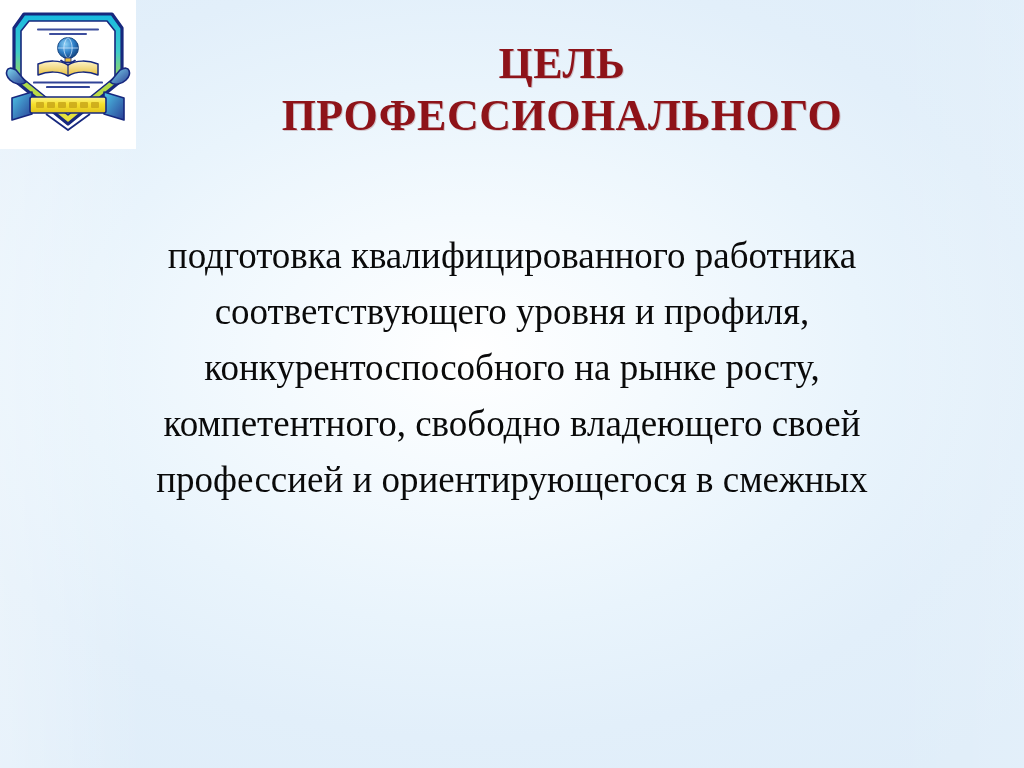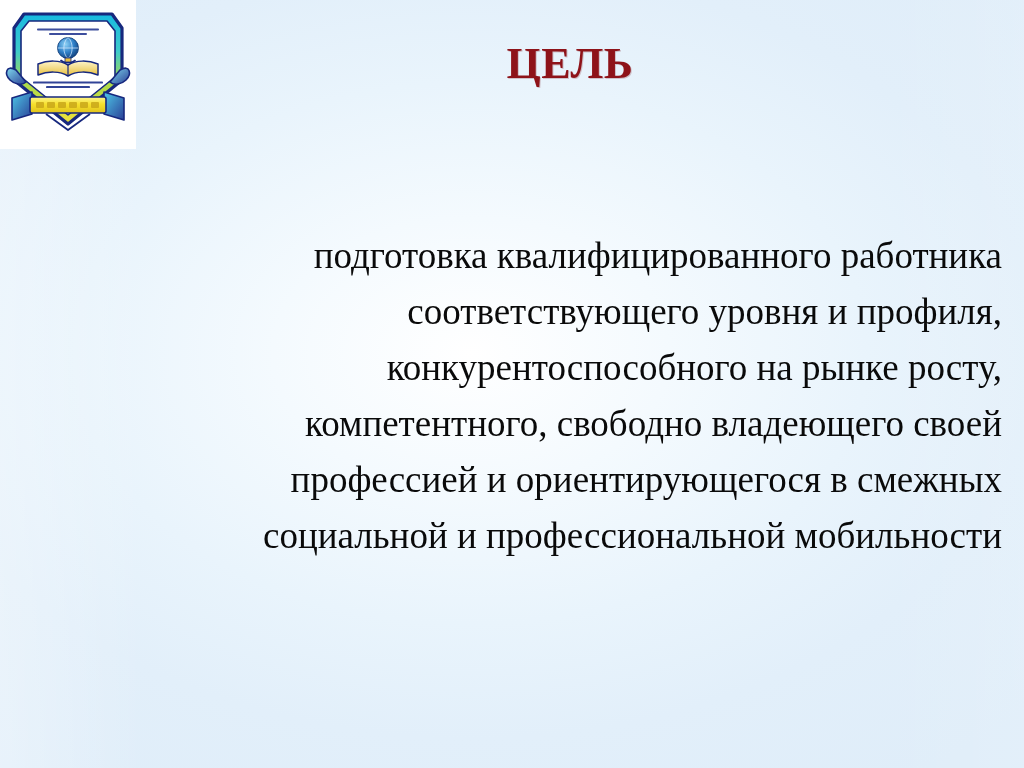--- a/index.html
+++ b/index.html
@@ -57,21 +57,21 @@
     left: 2px;
     top: 2px;
     width: 132px;
     height: 145px;
     display: block;
   }
 
   
   #title-block {
     position: absolute;
-    left: 140px;
+    left: 132px;
     top: 38px;
     width: 860px;
     text-align: center;
     z-index: 3;
   }
   .title-line {
     color: #8e1319;
     font-family: "Liberation Serif", "DejaVu Serif", serif;
     font-weight: bold;
     font-size: 44px;
@@ -89,21 +89,20 @@
     width: 980px;
     text-align: center;
     z-index: 3;
   }
   .body-line {
     color: #0a0a0a;
     font-family: "Liberation Serif", "DejaVu Serif", serif;
     font-size: 37px;
     line-height: 56px;
     white-space: nowrap;
-    text-align: right;
   }
   .body-line b {
     font-weight: normal;
   }
 </style>
 </head>
 <body>
 
 <div id="slide">
 
@@ -184,36 +183,34 @@
           <rect x="78" y="100" width="8" height="6" rx="1"></rect>
           <rect x="89" y="100" width="8" height="6" rx="1"></rect>
         </g>
         <path d="M44 112 L66 128 L88 112" fill="none" stroke="#17287e" stroke-width="1.8" stroke-linejoin="round"></path>
       </g>
     </svg>
   </div>
 
   <div id="title-block">
     <div class="title-line">ЦЕЛЬ</div>
+    <div class="title-line">ПРОФЕССИОНАЛЬНОГО</div>
   </div>
 
   <div id="body-block">
     <div class="body-line">
       <b></b><span>подготовка квалифицированного работника</span>
     </div>
     <div class="body-line">
       <b></b><span>соответствующего уровня и профиля,</span>
     </div>
     <div class="body-line">
       <b></b><span>конкурентоспособного на рынке росту,</span>
     </div>
     <div class="body-line">
       <b>компетентного,</b><span> свободно владеющего своей</span>
     </div>
     <div class="body-line">
       <b></b><span>профессией и ориентирующегося в смежных</span>
     </div>
-    <div class="body-line">
-      <b></b><span>социальной и профессиональной мобильности</span>
-    </div>
   </div>
 
 </div>
 
 </body></html>

